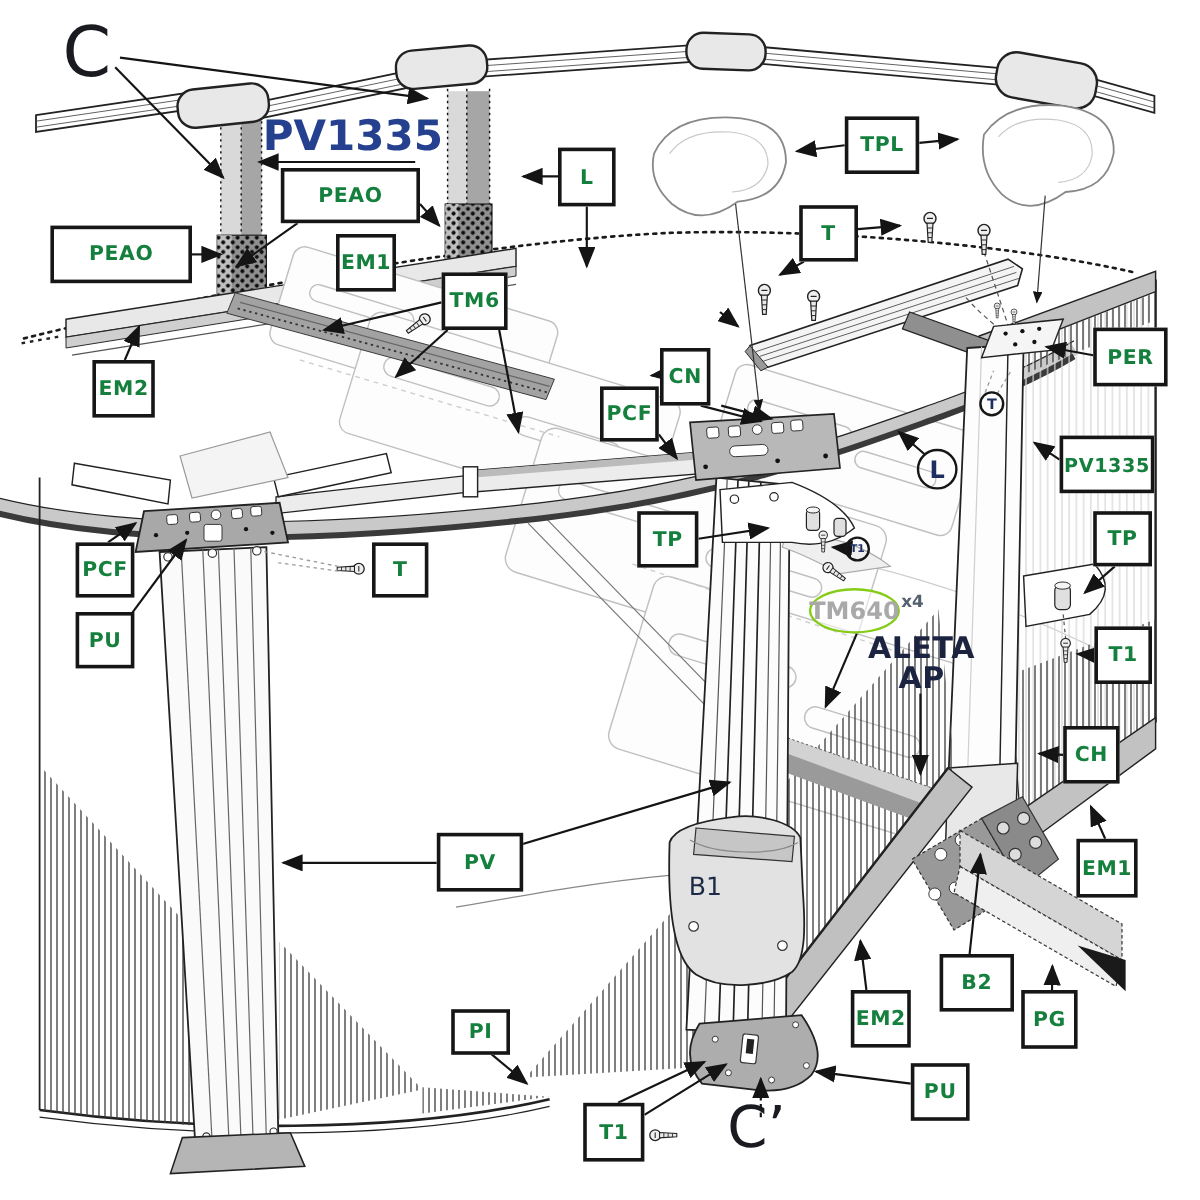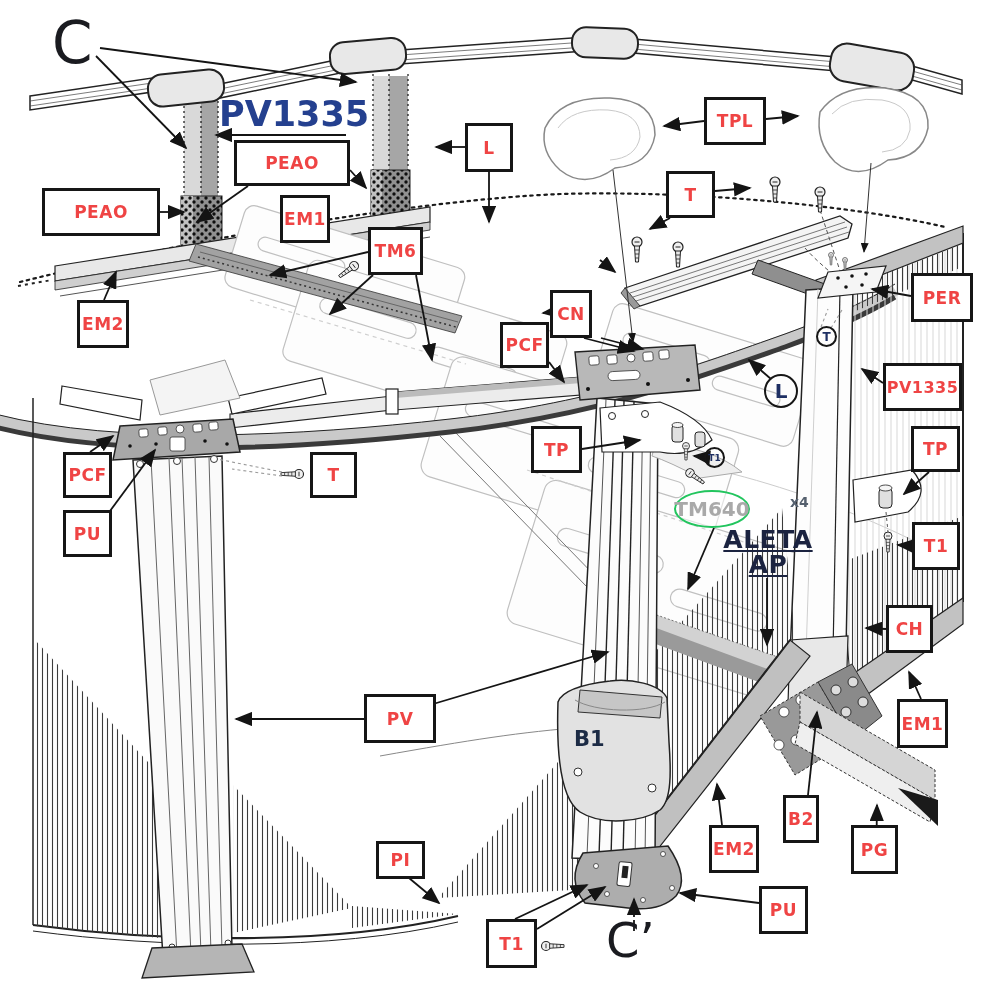--- a/index.html
+++ b/index.html
@@ -1,32 +1,32 @@
 <!DOCTYPE html>
 <html><head>
 <meta charset="utf-8">
 <style>
   html,body{margin:0;padding:0;background:#fff;}
   #stage{position:relative;width:1000px;height:1000px;background:#ffffff;overflow:hidden;
          font-family:"DejaVu Sans","Liberation Sans",sans-serif;}
   #art{position:absolute;left:0;top:0;z-index:1;}
   .callout{position:absolute;z-index:6;display:flex;align-items:center;justify-content:center;
            background:#ffffff;border:3px solid #161616;font-weight:700;font-size:17px;
-           color:#ef4444;letter-spacing:.5px;box-sizing:border-box;}
-  .freelabel{position:absolute;z-index:6;color:#1e2f63;font-weight:700;line-height:1;}
+           color:#15803d;letter-spacing:.5px;box-sizing:border-box;}
+  .freelabel{position:absolute;z-index:6;color:#1e2f63;font-weight:400;line-height:1;}
   .bigletter{position:absolute;z-index:6;color:#1a1b20;font-weight:500;line-height:1;}
   .circle-tag{position:absolute;z-index:6;border:2px solid #161616;border-radius:50%;
               background:transparent;display:flex;align-items:center;justify-content:center;
               color:#1e2f63;font-weight:700;box-sizing:border-box;}
-  .ellipse-tag{position:absolute;z-index:6;border:2px solid #22c55e;border-radius:50%;
+  .ellipse-tag{position:absolute;z-index:6;border:2px solid #84cc16;border-radius:50%;
                display:flex;align-items:center;justify-content:center;color:#a9a9a9;
                font-weight:700;box-sizing:border-box;background:rgba(255,255,255,.55);}
-  .qty{position:absolute;z-index:6;color:#55606e;font-weight:700;margin-left:39px;}
+  .qty{position:absolute;z-index:6;color:#55606e;font-weight:700;}
   .aleta{position:absolute;z-index:6;color:#1b2340;font-weight:800;text-align:center;
-         font-size:25px;line-height:1.0;letter-spacing:.5px;text-decoration:underline;}
+         font-size:25px;line-height:1.0;letter-spacing:.5px;}
 </style>
 </head>
 <body>
 
 <div id="stage">
 
 <svg id="art" width="1000" height="1000" viewBox="0 0 1000 1000">
   <defs>
     <marker id="ah" viewBox="0 0 10 8" refX="9" refY="4" markerWidth="10" markerHeight="8" orient="auto-start-reverse">
       <path d="M0,0 L10,4 L0,8 Z" fill="#141414"></path>
@@ -424,21 +424,21 @@
 <div class="callout" style="left:886px;top:605px;width:47px;height:48px">CH</div>
 <div class="callout" style="left:897px;top:699px;width:51px;height:49px">EM1</div>
 <div class="callout" style="left:63px;top:452px;width:49px;height:46px">PCF</div>
 <div class="callout" style="left:310px;top:452px;width:47px;height:46px">T</div>
 <div class="callout" style="left:63px;top:510px;width:49px;height:47px">PU</div>
 <div class="callout" style="left:531px;top:426px;width:51px;height:47px">TP</div>
 <div class="callout" style="left:364px;top:694px;width:72px;height:49px">PV</div>
 <div class="callout" style="left:376px;top:841px;width:49px;height:38px">PI</div>
 <div class="callout" style="left:486px;top:919px;width:51px;height:49px">T1</div>
 <div class="callout" style="left:709px;top:825px;width:50px;height:48px">EM2</div>
-<div class="callout" style="left:783px;top:795px;width:36px;height:48px">B2</div>
+<div class="callout" style="left:783px;top:795px;width:62px;height:48px">B2</div>
 <div class="callout" style="left:759px;top:886px;width:49px;height:48px">PU</div>
 <div class="callout" style="left:851px;top:825px;width:47px;height:49px">PG</div>
 
 <div class="bigletter" style="left:52px;top:14px;font-size:58px">C</div>
 <div class="bigletter" style="left:606px;top:916px;font-size:48px">C’</div>
 <div class="freelabel" style="left:219px;top:97px;font-size:35px;font-weight:600;color:#24408f">PV1335</div>
 <div class="freelabel" style="left:574px;top:729px;font-size:21px;color:#1c2b45">B1</div>
 <div class="aleta" style="left:718px;top:527px;width:100px">
   <span>ALETA</span><br>
   <span>AP</span>

